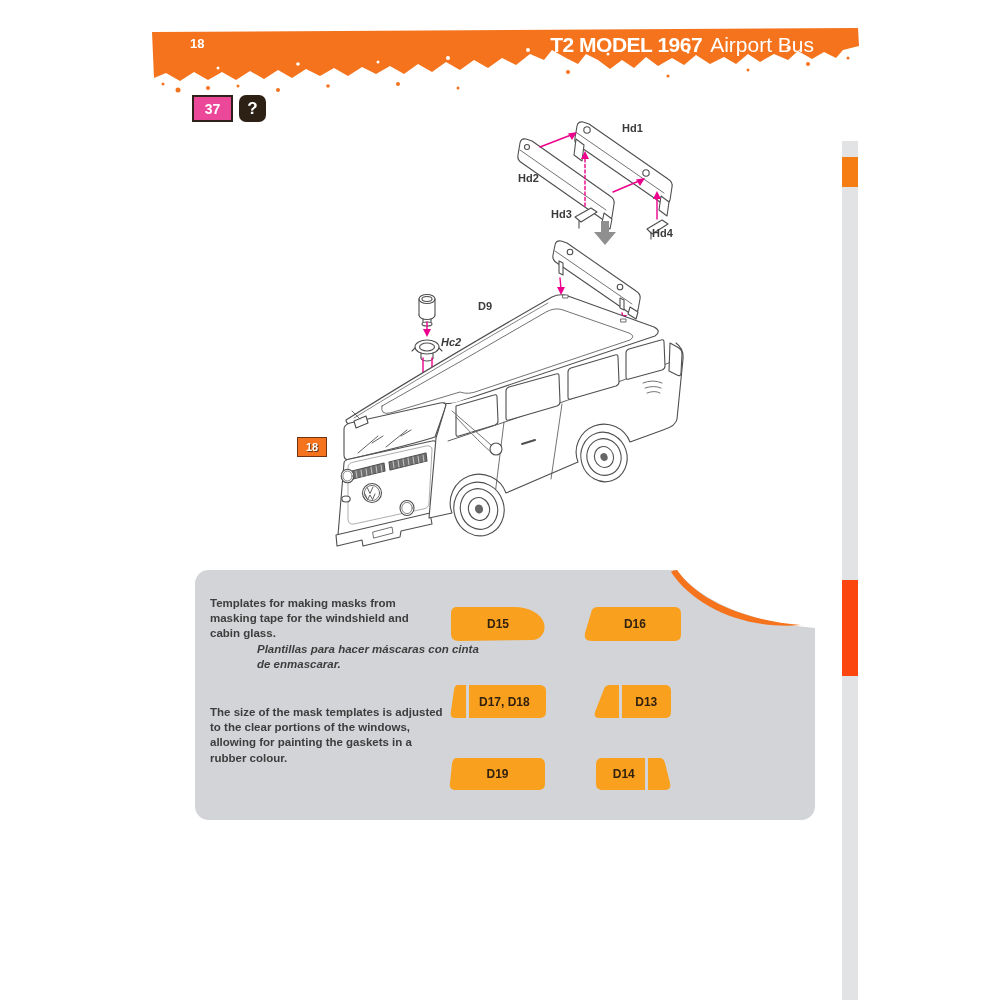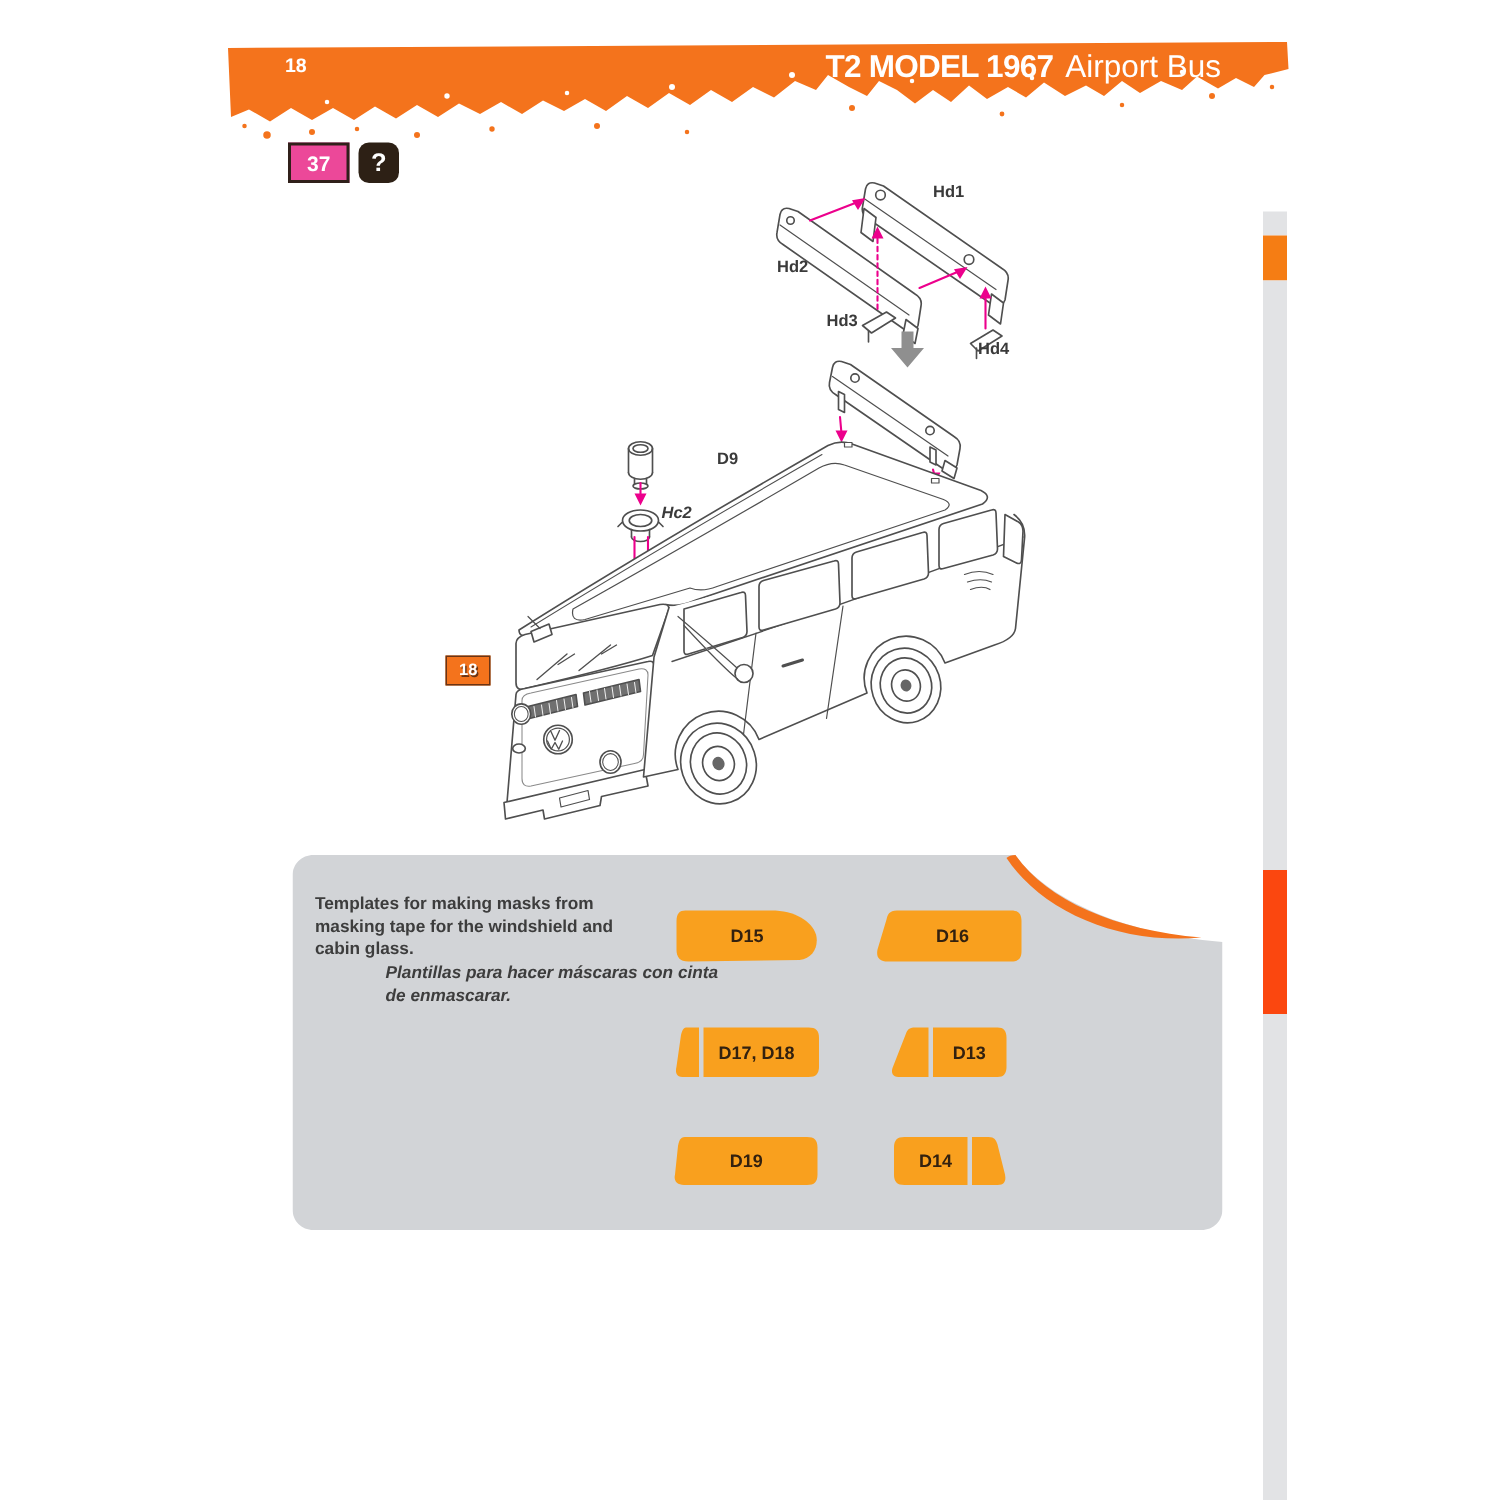--- a/index.html
+++ b/index.html
@@ -263,20 +263,24 @@
     <svg width="620" height="250" viewBox="0 0 620 250" style="position:absolute;left:0;top:0">
       <path fill="#d2d4d7" d="M14,0 H482 C500,26 548,52 620,58 V236 C620,244 614,250 606,250 H14 C6,250 0,244 0,236 V14 C0,6 6,0 14,0 Z"></path>
       <path fill="#F4731C" d="M482,0 C503,30 548,50 606,55 C552,60 500,38 476,2 Q478,0 482,0 Z"></path>
     </svg>
 
     <div id="t1en" class="ptext en">Templates for making masks from
 masking tape for the windshield and
 cabin glass.</div>
     <div id="t1es" class="ptext es">Plantillas para hacer máscaras con cinta
 de enmascarar.</div>
+    <div id="t2en" class="ptext en">The size of the mask templates is adjusted
+to the clear portions of the windows,
+allowing for painting the gaskets in a
+rubber colour.</div>
 
     <div id="tpl-d15" class="tpl">
       <svg width="96" height="36" viewBox="0 0 96 36">
           <path fill="#F9A01E" d="M7,1 H64 C80,1 91,8 94,17 C96,25 92,33 83,34 L9,35 C3,35 1,32 1,27 V8 C1,3 3,1 7,1 Z"></path>
         </svg>
       <span class="tlabel" style="left:50%;top:50%">D15</span>
     </div>
     <div id="tpl-d16" class="tpl">
       <svg width="98" height="36" viewBox="0 0 98 36">
           <path fill="#F9A01E" d="M16,1 H90 C95,1 97,3 97,8 V28 C97,33 95,35 90,35 H8 C2,35 0,32 1,27 L7,7 C8,2 10,1 16,1 Z"></path>

